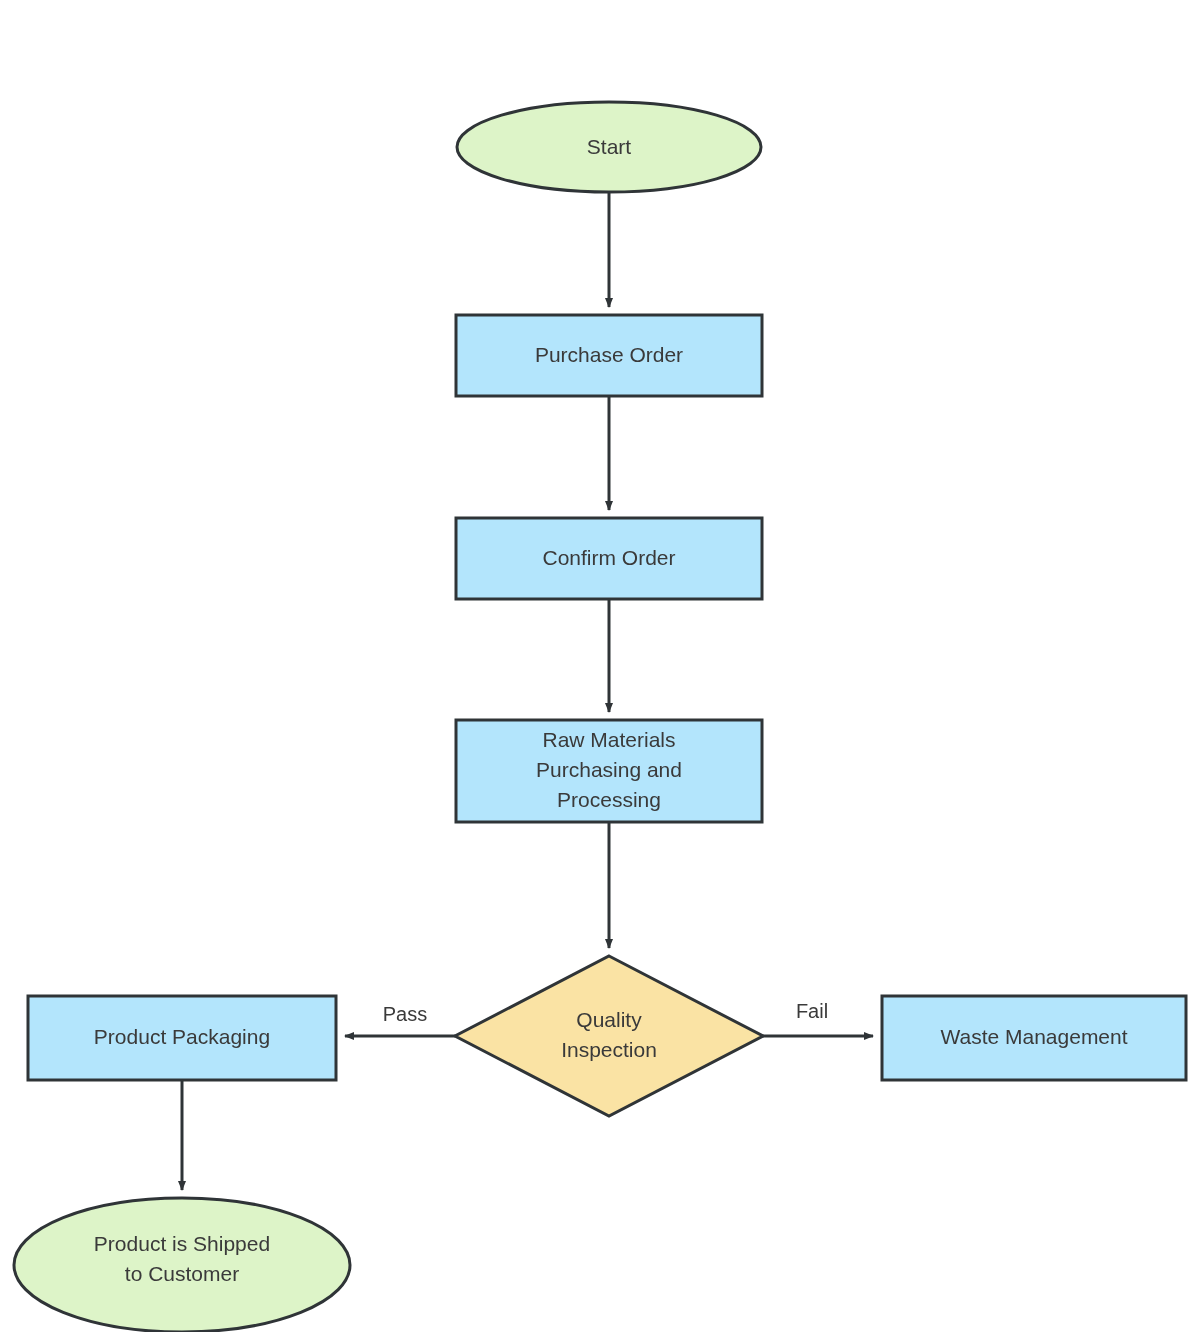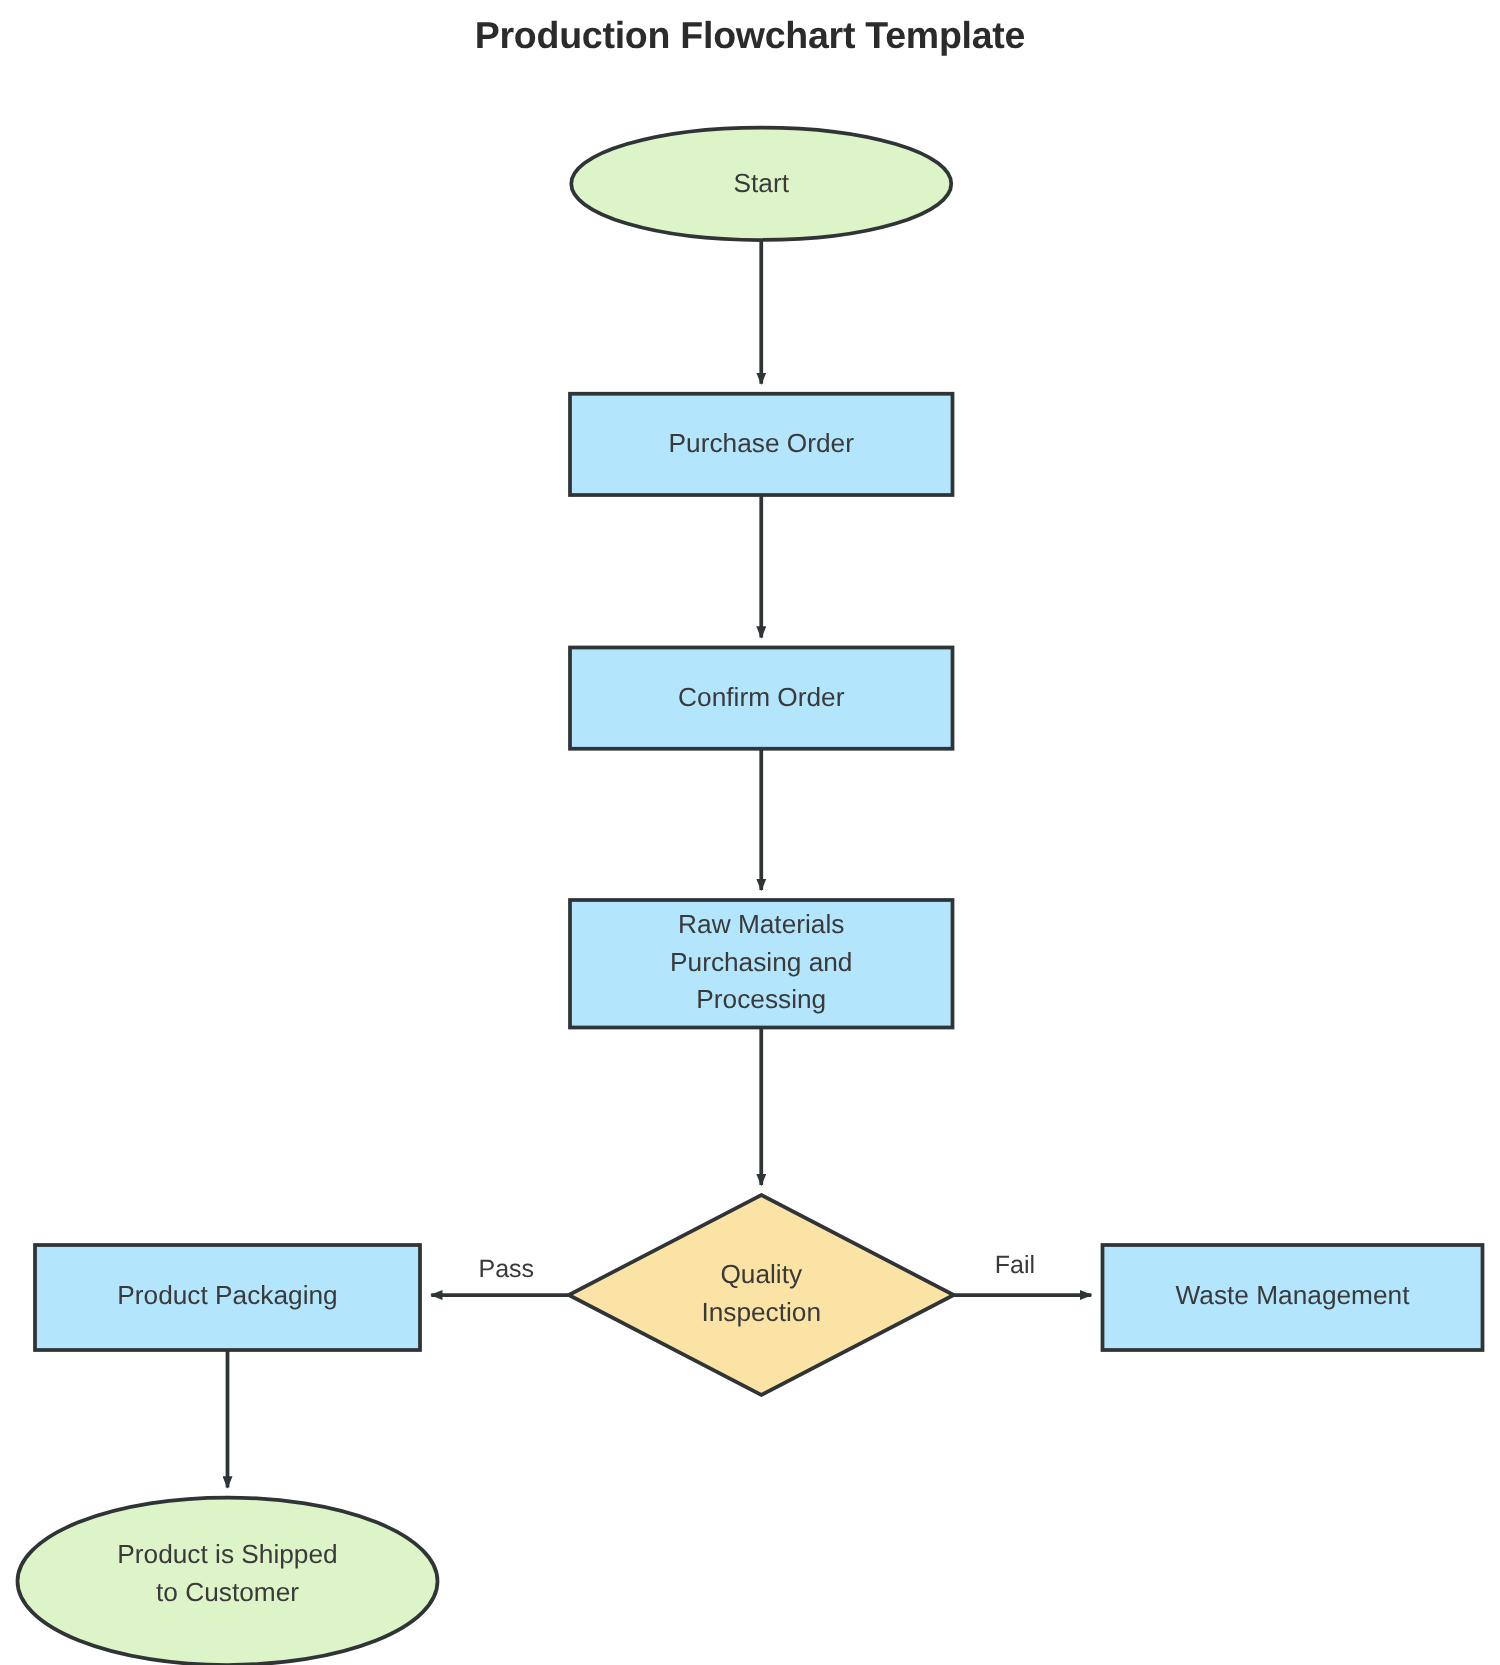--- a/index.html
+++ b/index.html
@@ -70,21 +70,20 @@
     stroke: #2f3437;
     stroke-width: 3;
     fill: none;
   }
 </style>
 </head>
 <body>
 
 <div id="canvas">
 
-  <div id="title">Production Flowchart Template</div>
 
   <svg id="flow" viewBox="0 0 1200 1332">
     <defs>
       <marker id="arrowhead" markerWidth="10" markerHeight="8" refX="9" refY="4" orient="auto" markerUnits="userSpaceOnUse">
         <path d="M0,0 L10,4 L0,8 z" fill="#2f3437"></path>
       </marker>
     </defs>
 
     <g>
       <line class="edge-line" x1="609" y1="191" x2="609" y2="307" marker-end="url(#arrowhead)"></line>

